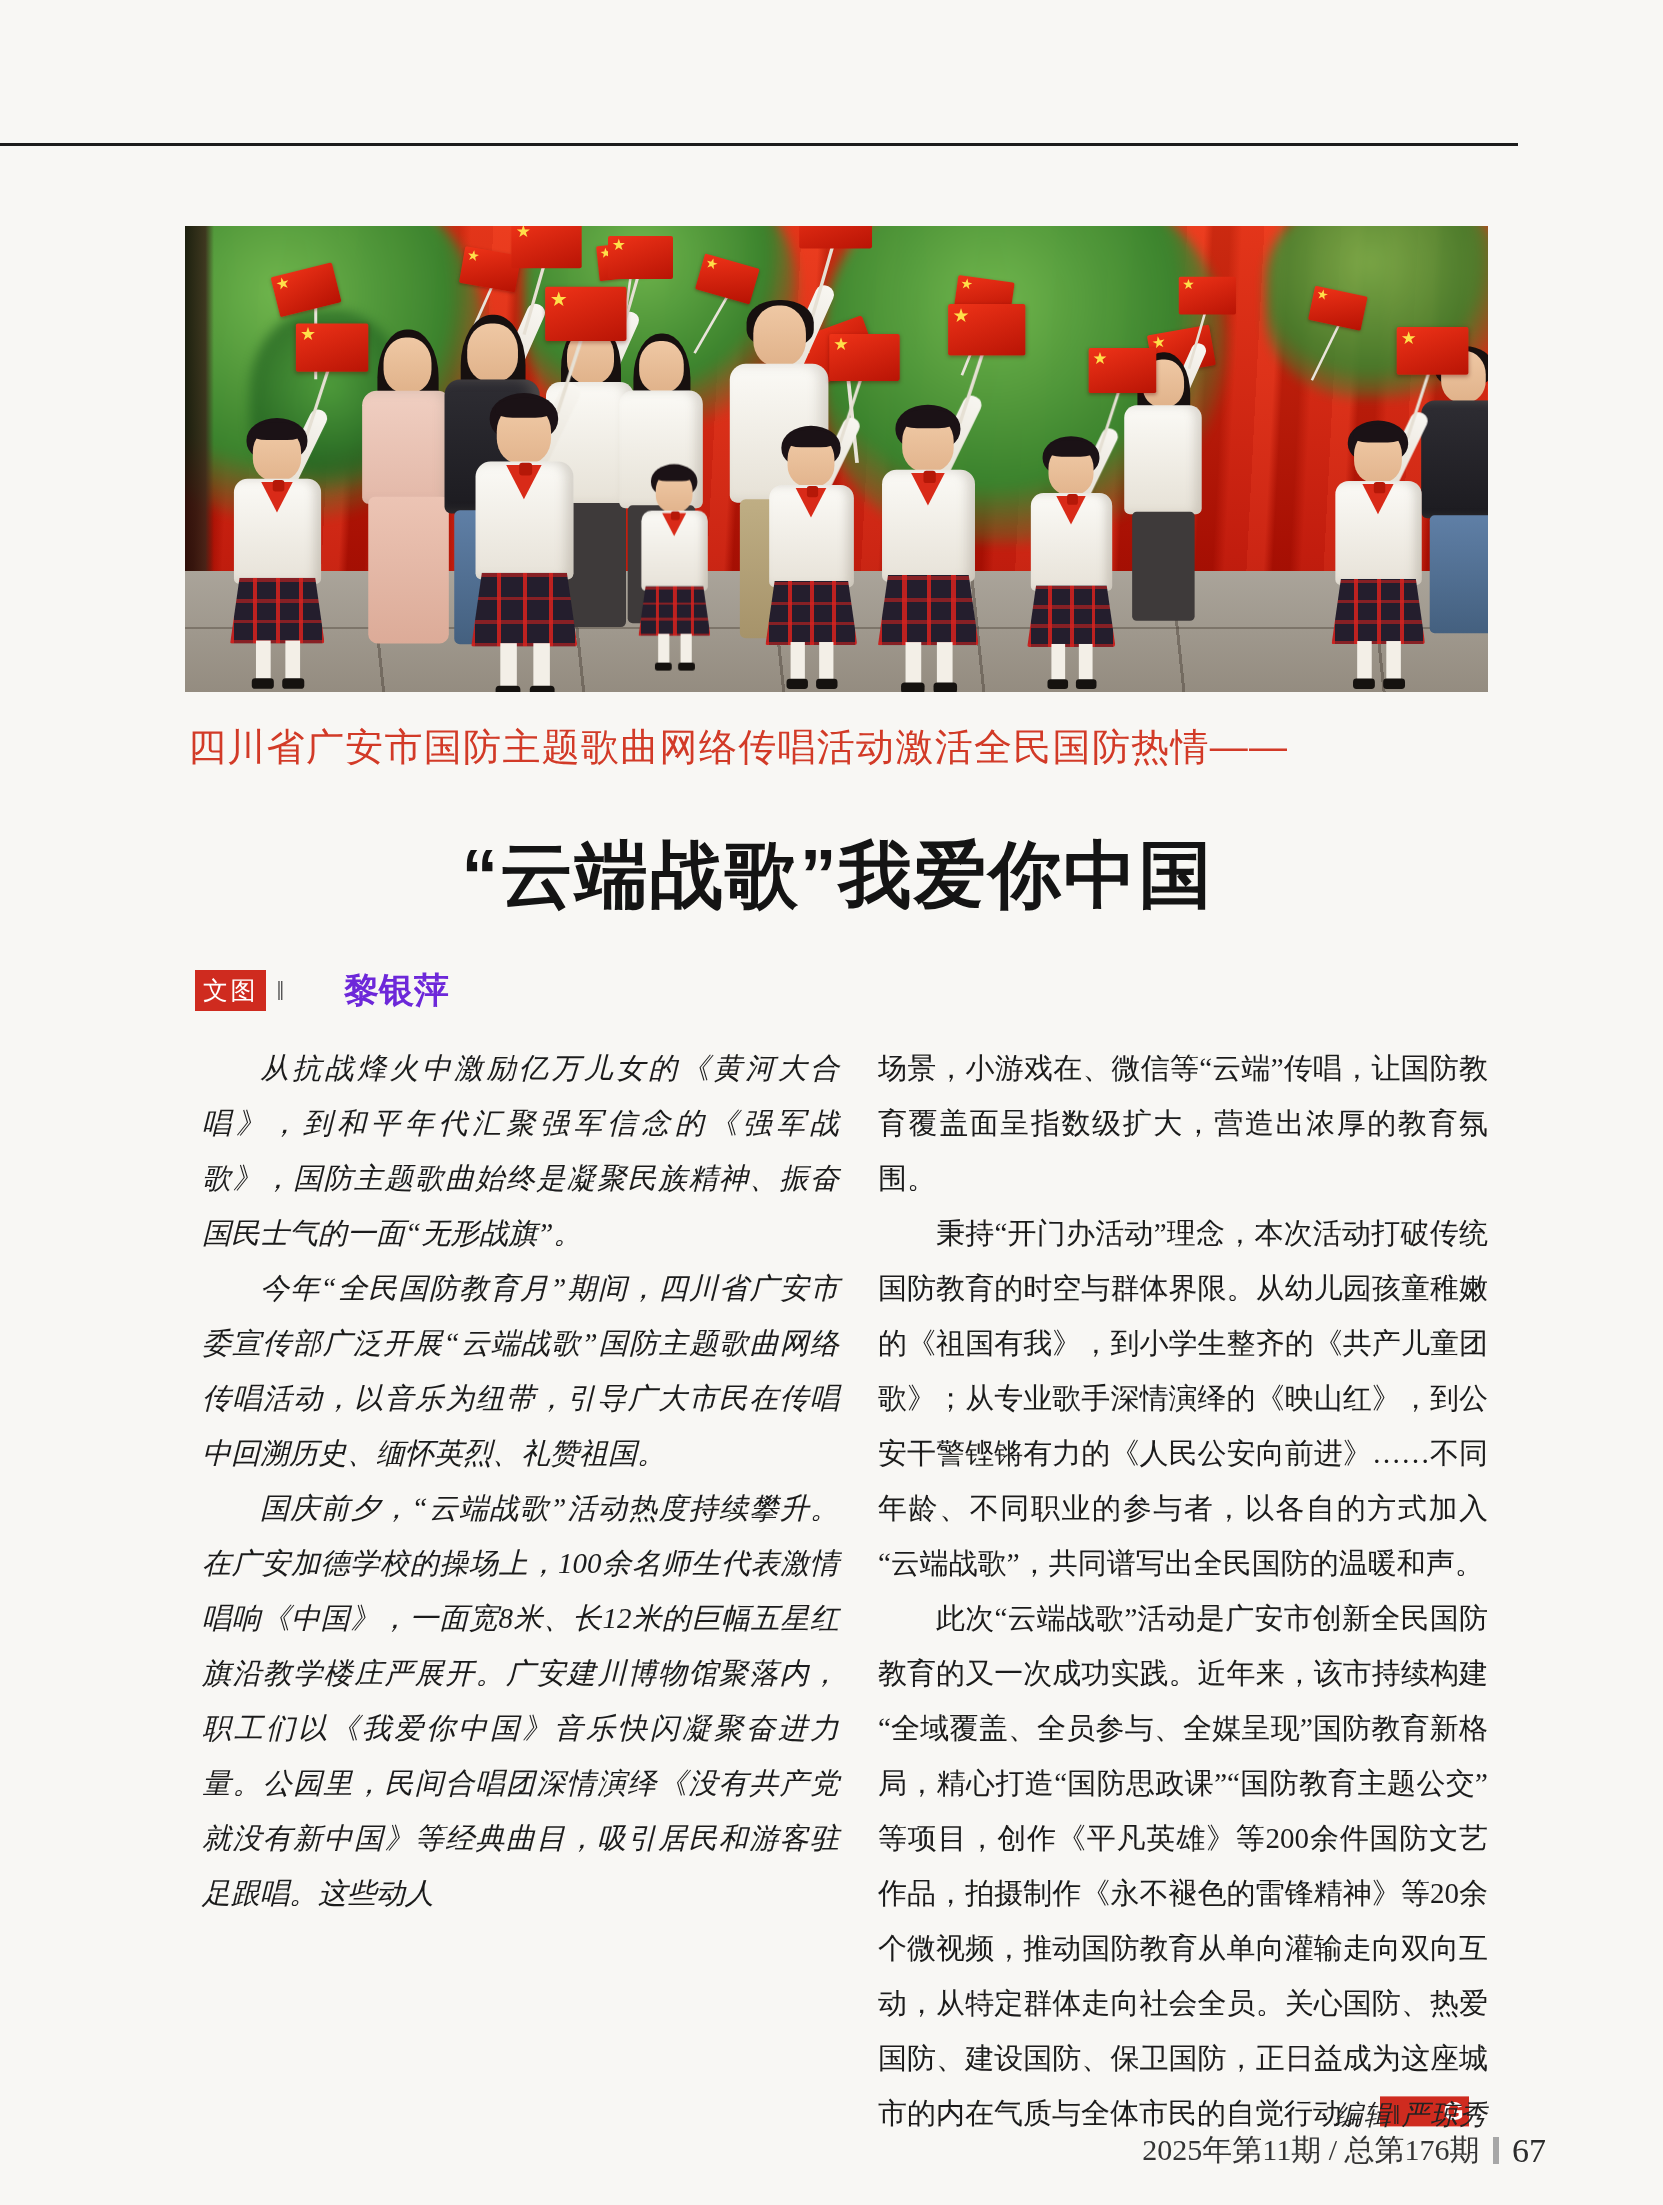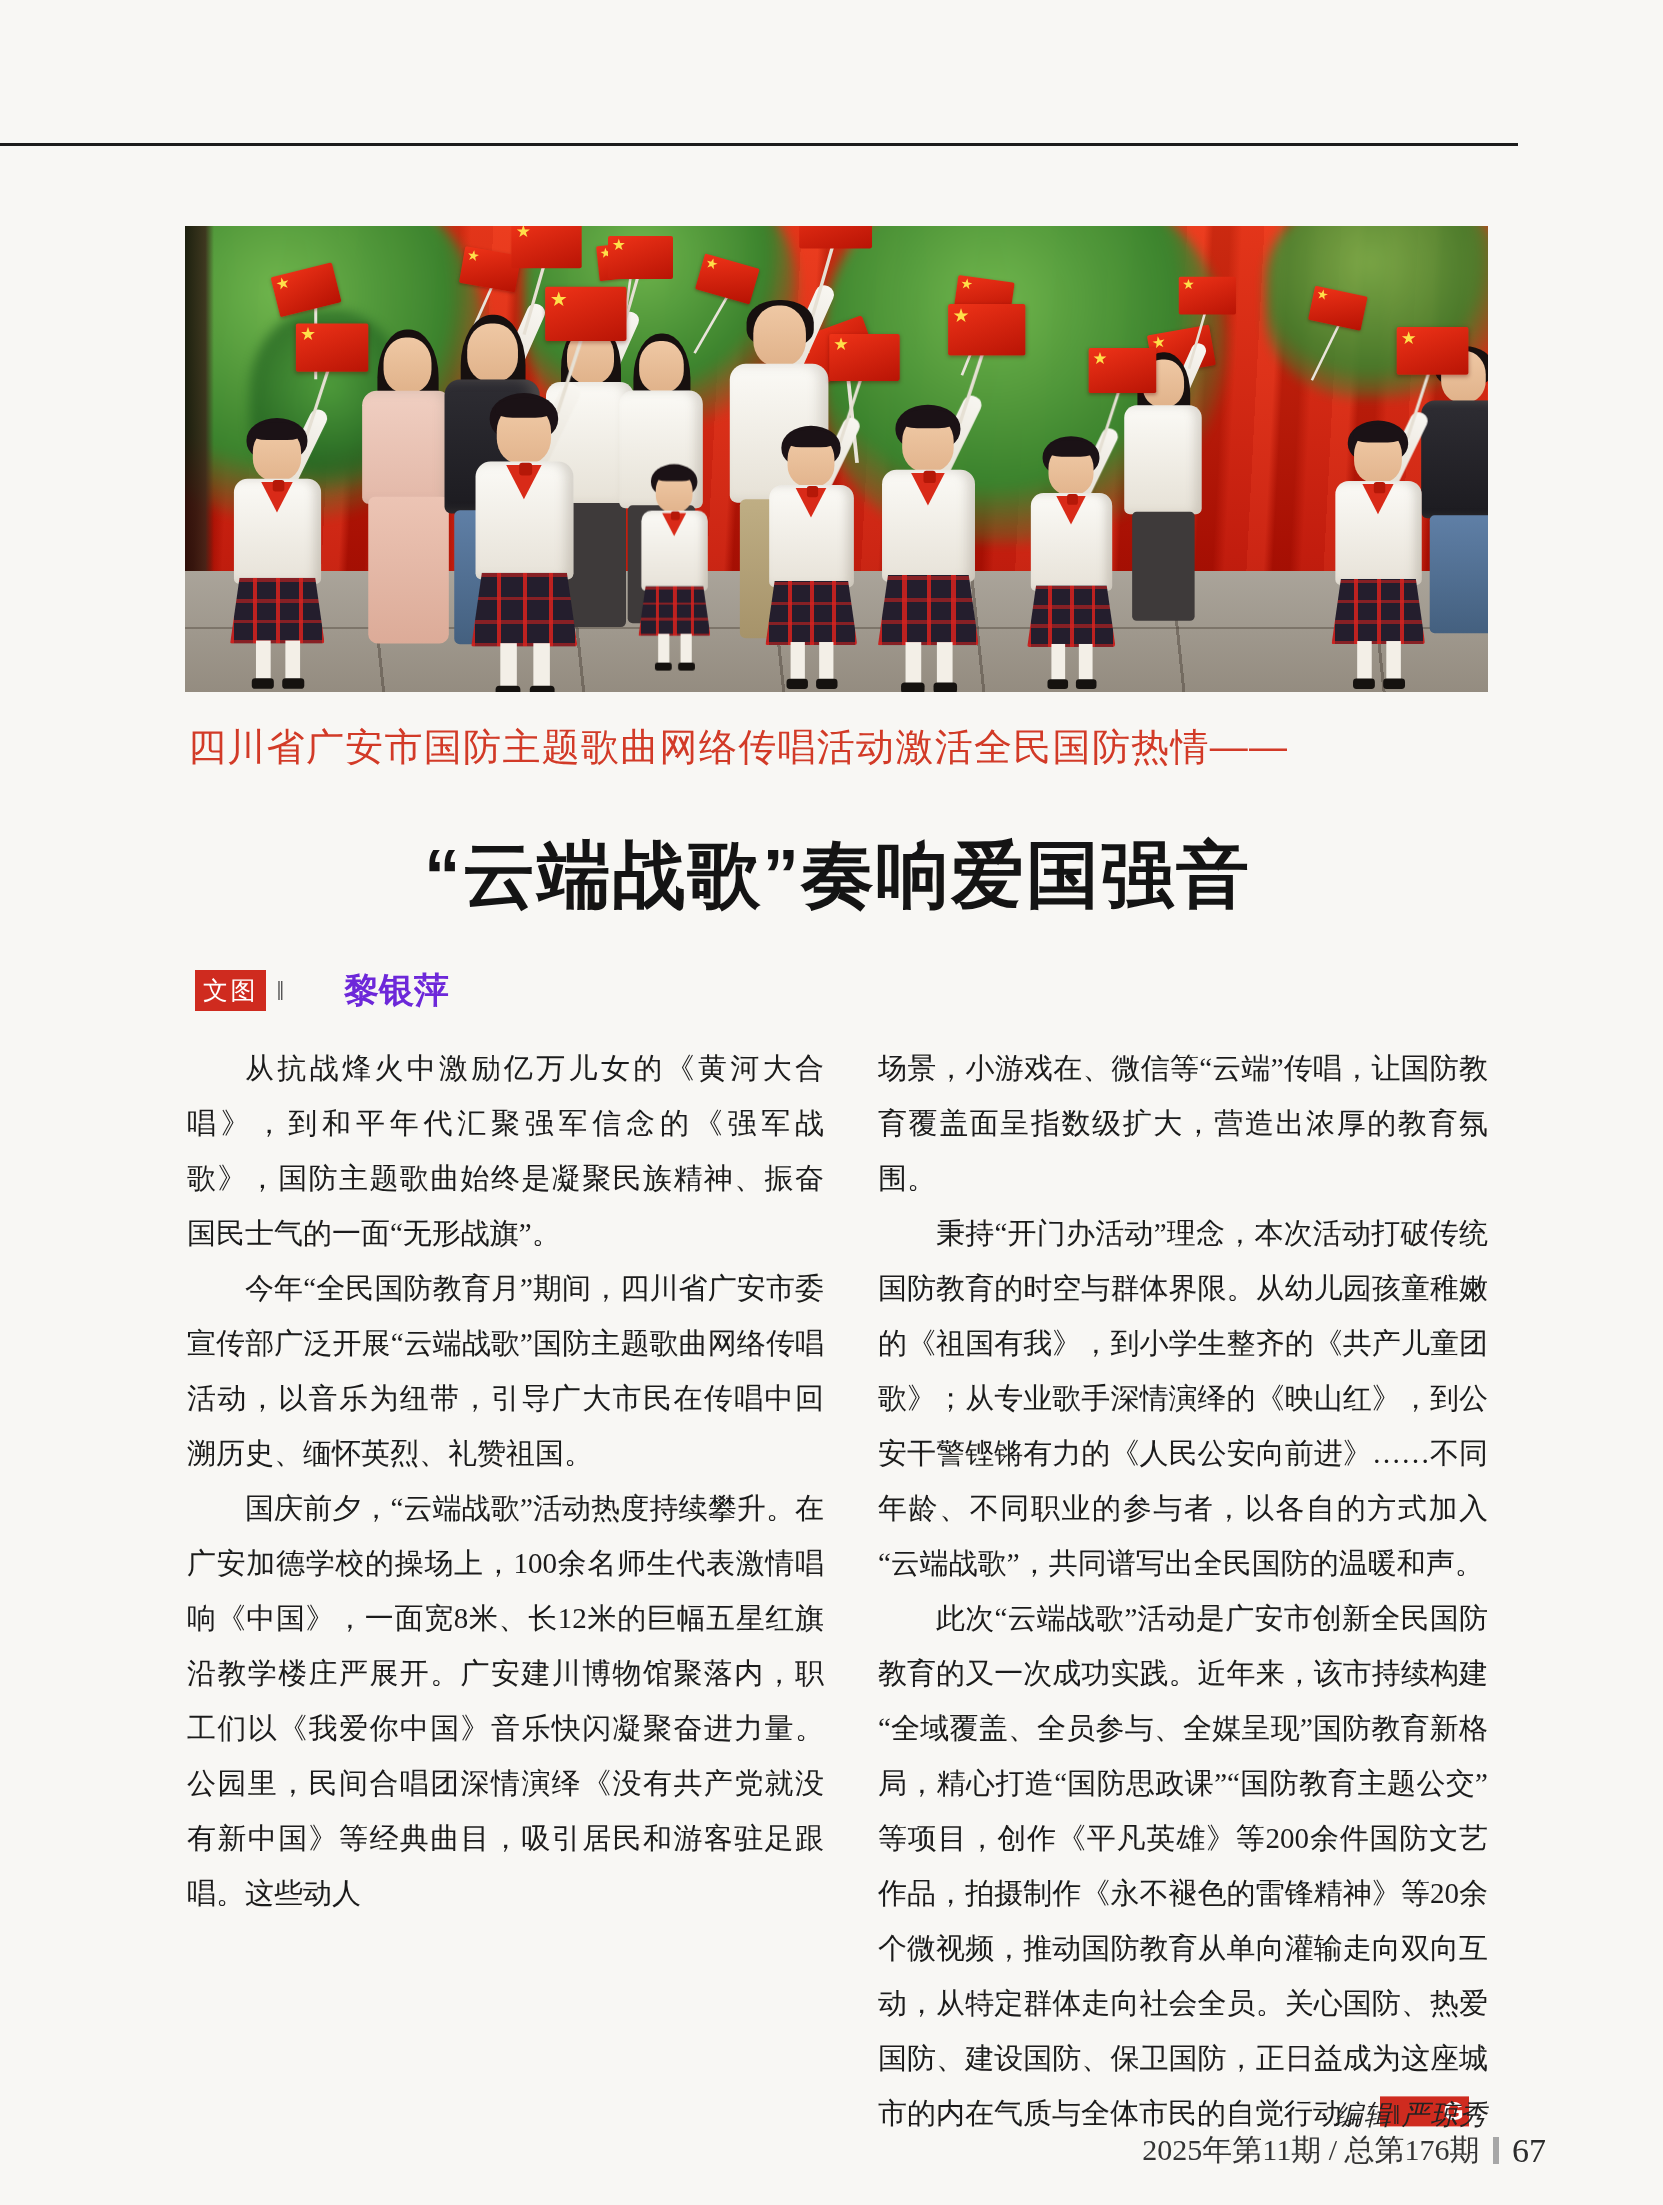--- a/index.html
+++ b/index.html
@@ -84,21 +84,21 @@
             font-size:73px;letter-spacing:2px;color:#141414;}
   .byline{position:absolute;left:195px;top:971px;height:39px;display:flex;align-items:center;text-align:center;}
   .byline .tag{background:#cf2b1f;color:#fff;font-family:"Liberation Sans","DejaVu Sans",sans-serif;
                font-size:25px;padding:3.9px 7.9px;letter-spacing:2.6px;}
   .byline .sep{margin:0 11.8px 0 10.5px;font-size:27.5px;color:#4a4a4a;}
   .byline .author{font-family:"Liberation Sans","DejaVu Sans",sans-serif;font-weight:bold;font-size:35px;color:#6d28d9;margin-left:48px;}
 
   .col{position:absolute;top:1041px;font-size:29px;line-height:55px;text-align:justify;}
   .col p{margin:0;}
   .col p.indent{text-indent:2em;}
-  .col-left{left:187px;width:637px;}
+  .col-left{left:202px;width:637px;font-style:italic;}
   .col-right{left:878px;width:610px;}
   .endbox{display:inline-block;background:#cf2b1f;color:#fff;font-family:"Liberation Sans","DejaVu Sans",sans-serif;
           font-weight:bold;font-size:26px;line-height:30px;padding:0 5.2px;margin-left:9.2px;transform:translateY(-2.6px);}
 
   .editor-line{position:absolute;left:878px;width:610px;top:2097px;text-align:right;
                font-style:italic;font-size:27.5px;color:#222;letter-spacing:1.3px;}
   .footer{position:absolute;right:118px;top:2130px;display:flex;align-items:center;font-size:30px;color:#343434;}
   .footer .bar{width:6.5px;height:27.5px;background:#a7a7a7;margin:0 13px;}
   .footer .pageno{font-size:34px;color:#2b2b2b;}
 </style>
@@ -311,21 +311,21 @@
       <i class="skirt"></i>
     <i class="legL"></i>
       <i class="legR"></i>
       <i class="shoeL"></i>
       <i class="shoeR"></i>
   </div>
 </div>
 
 <div class="kicker">四川省广安市国防主题歌曲网络传唱活动激活全民国防热情——</div>
 
-<h1 class="headline" style="margin:0;">“云端战歌”奏响爱国强音</h1>
+<h1 class="headline" style="margin:0;">“云端战歌”我爱你中国</h1>
 
 <div class="byline">
   <span class="tag">文图</span>
   <span class="sep">‖</span>
   <span class="author">黎银萍</span>
 </div>
 
 <div class="col col-left">
     <p class="indent">从抗战烽火中激励亿万儿女的《黄河大合唱》，到和平年代汇聚强军信念的《强军战歌》，国防主题歌曲始终是凝聚民族精神、振奋国民士气的一面“无形战旗”。</p>
     <p class="indent">今年“全民国防教育月”期间，四川省广安市委宣传部广泛开展“云端战歌”国防主题歌曲网络传唱活动，以音乐为纽带，引导广大市民在传唱中回溯历史、缅怀英烈、礼赞祖国。</p>

